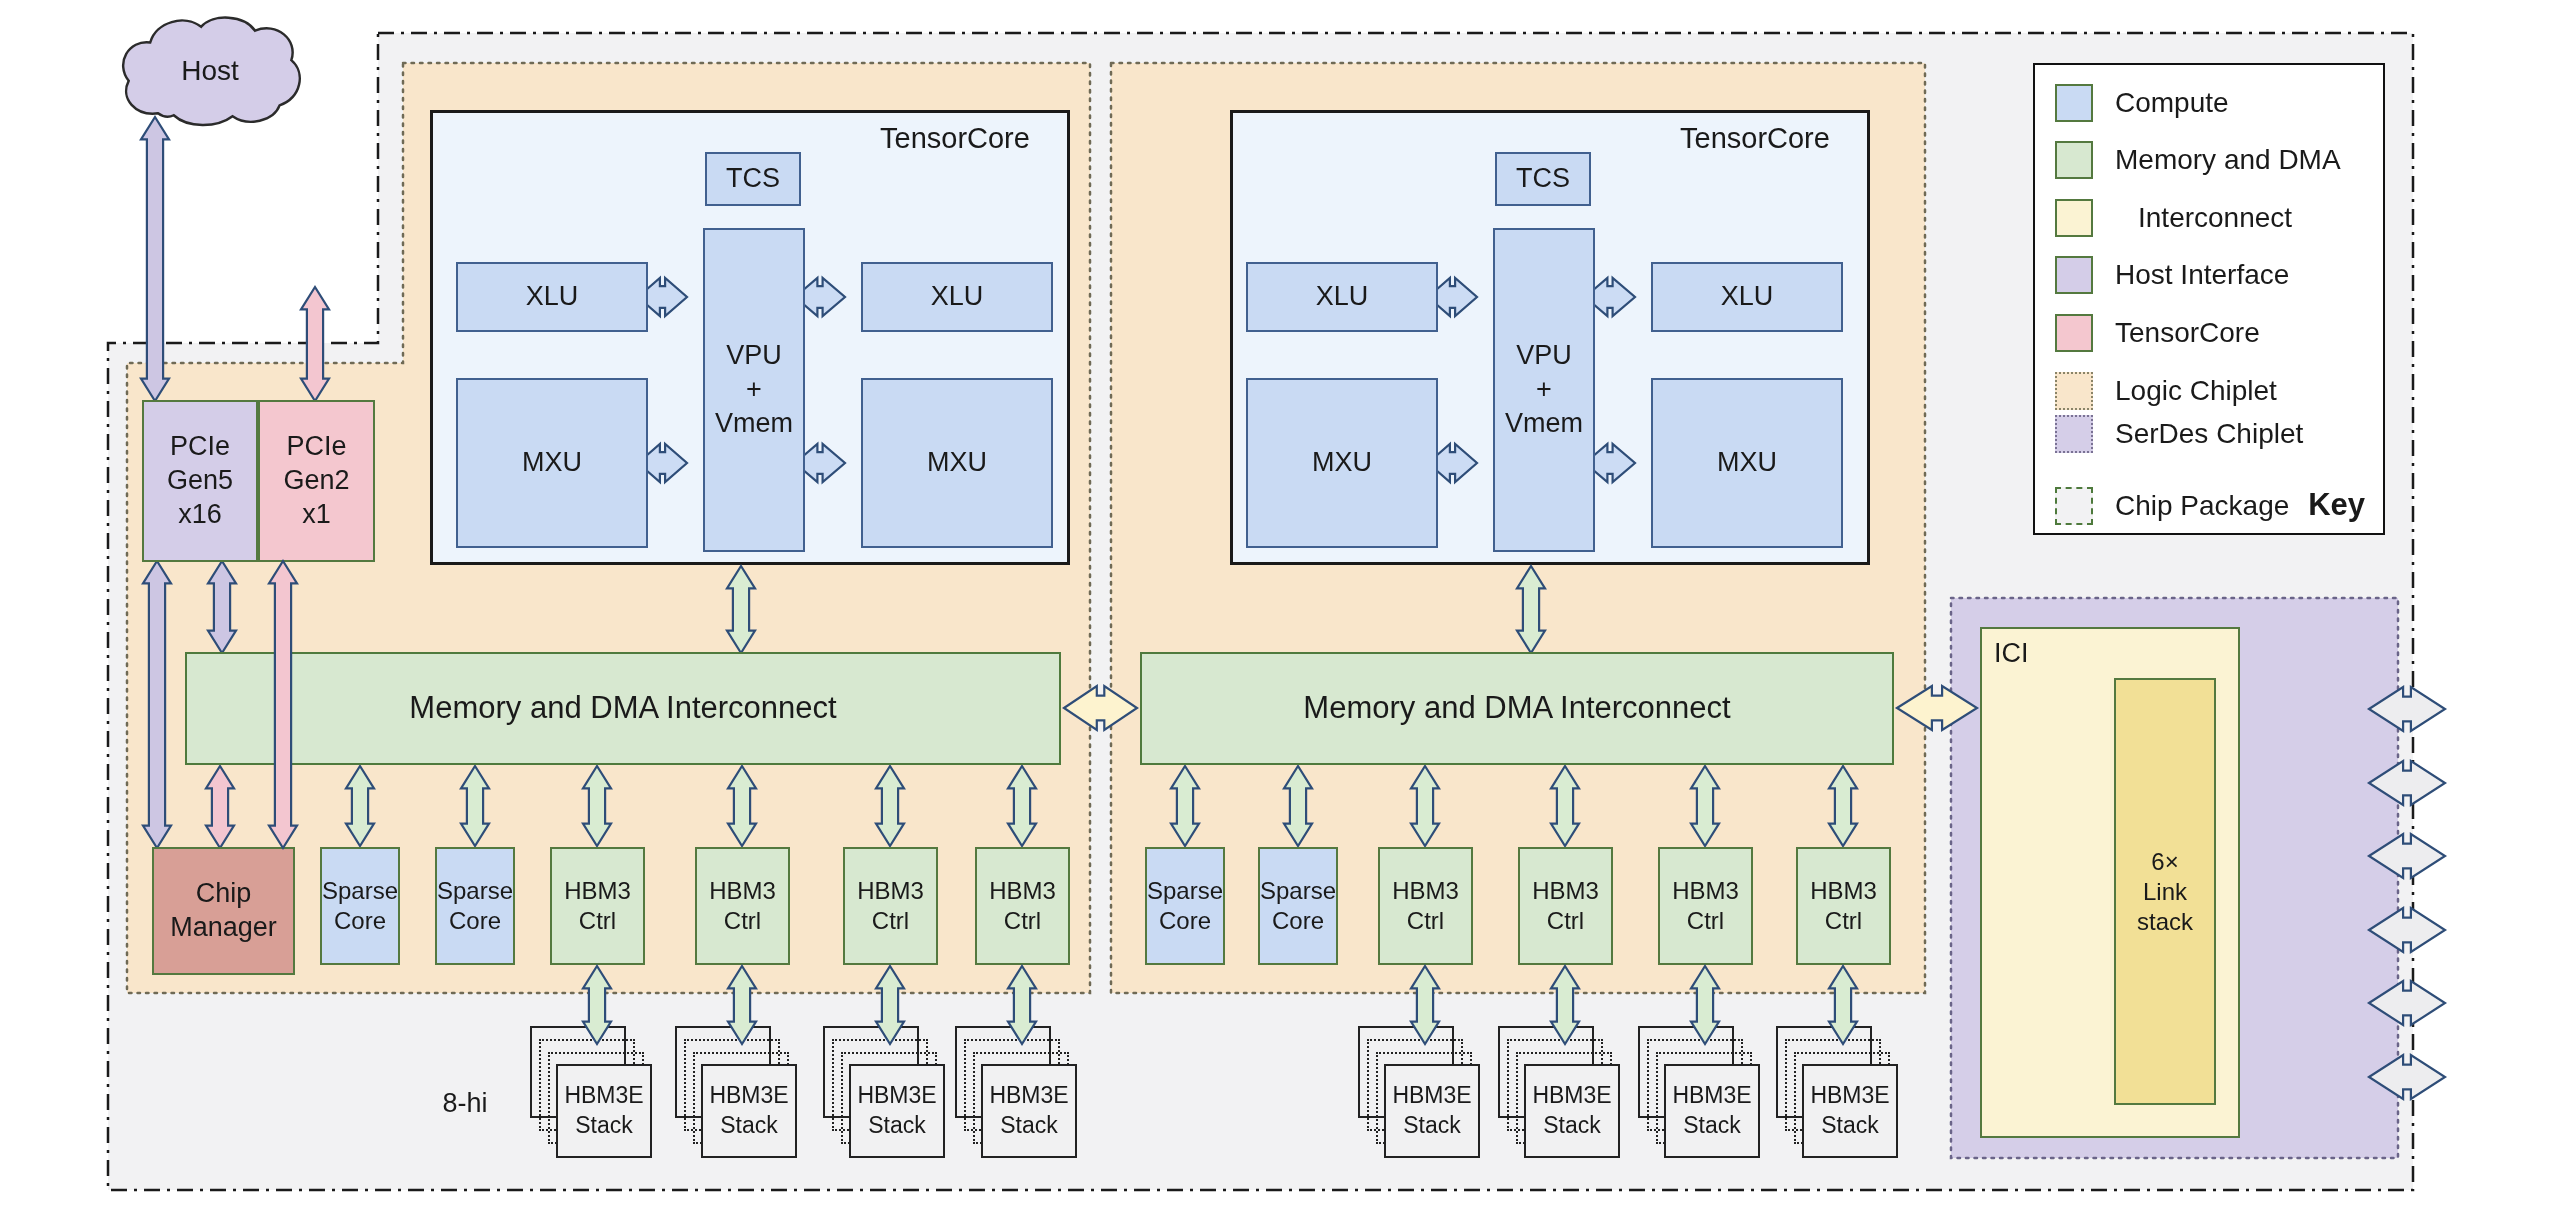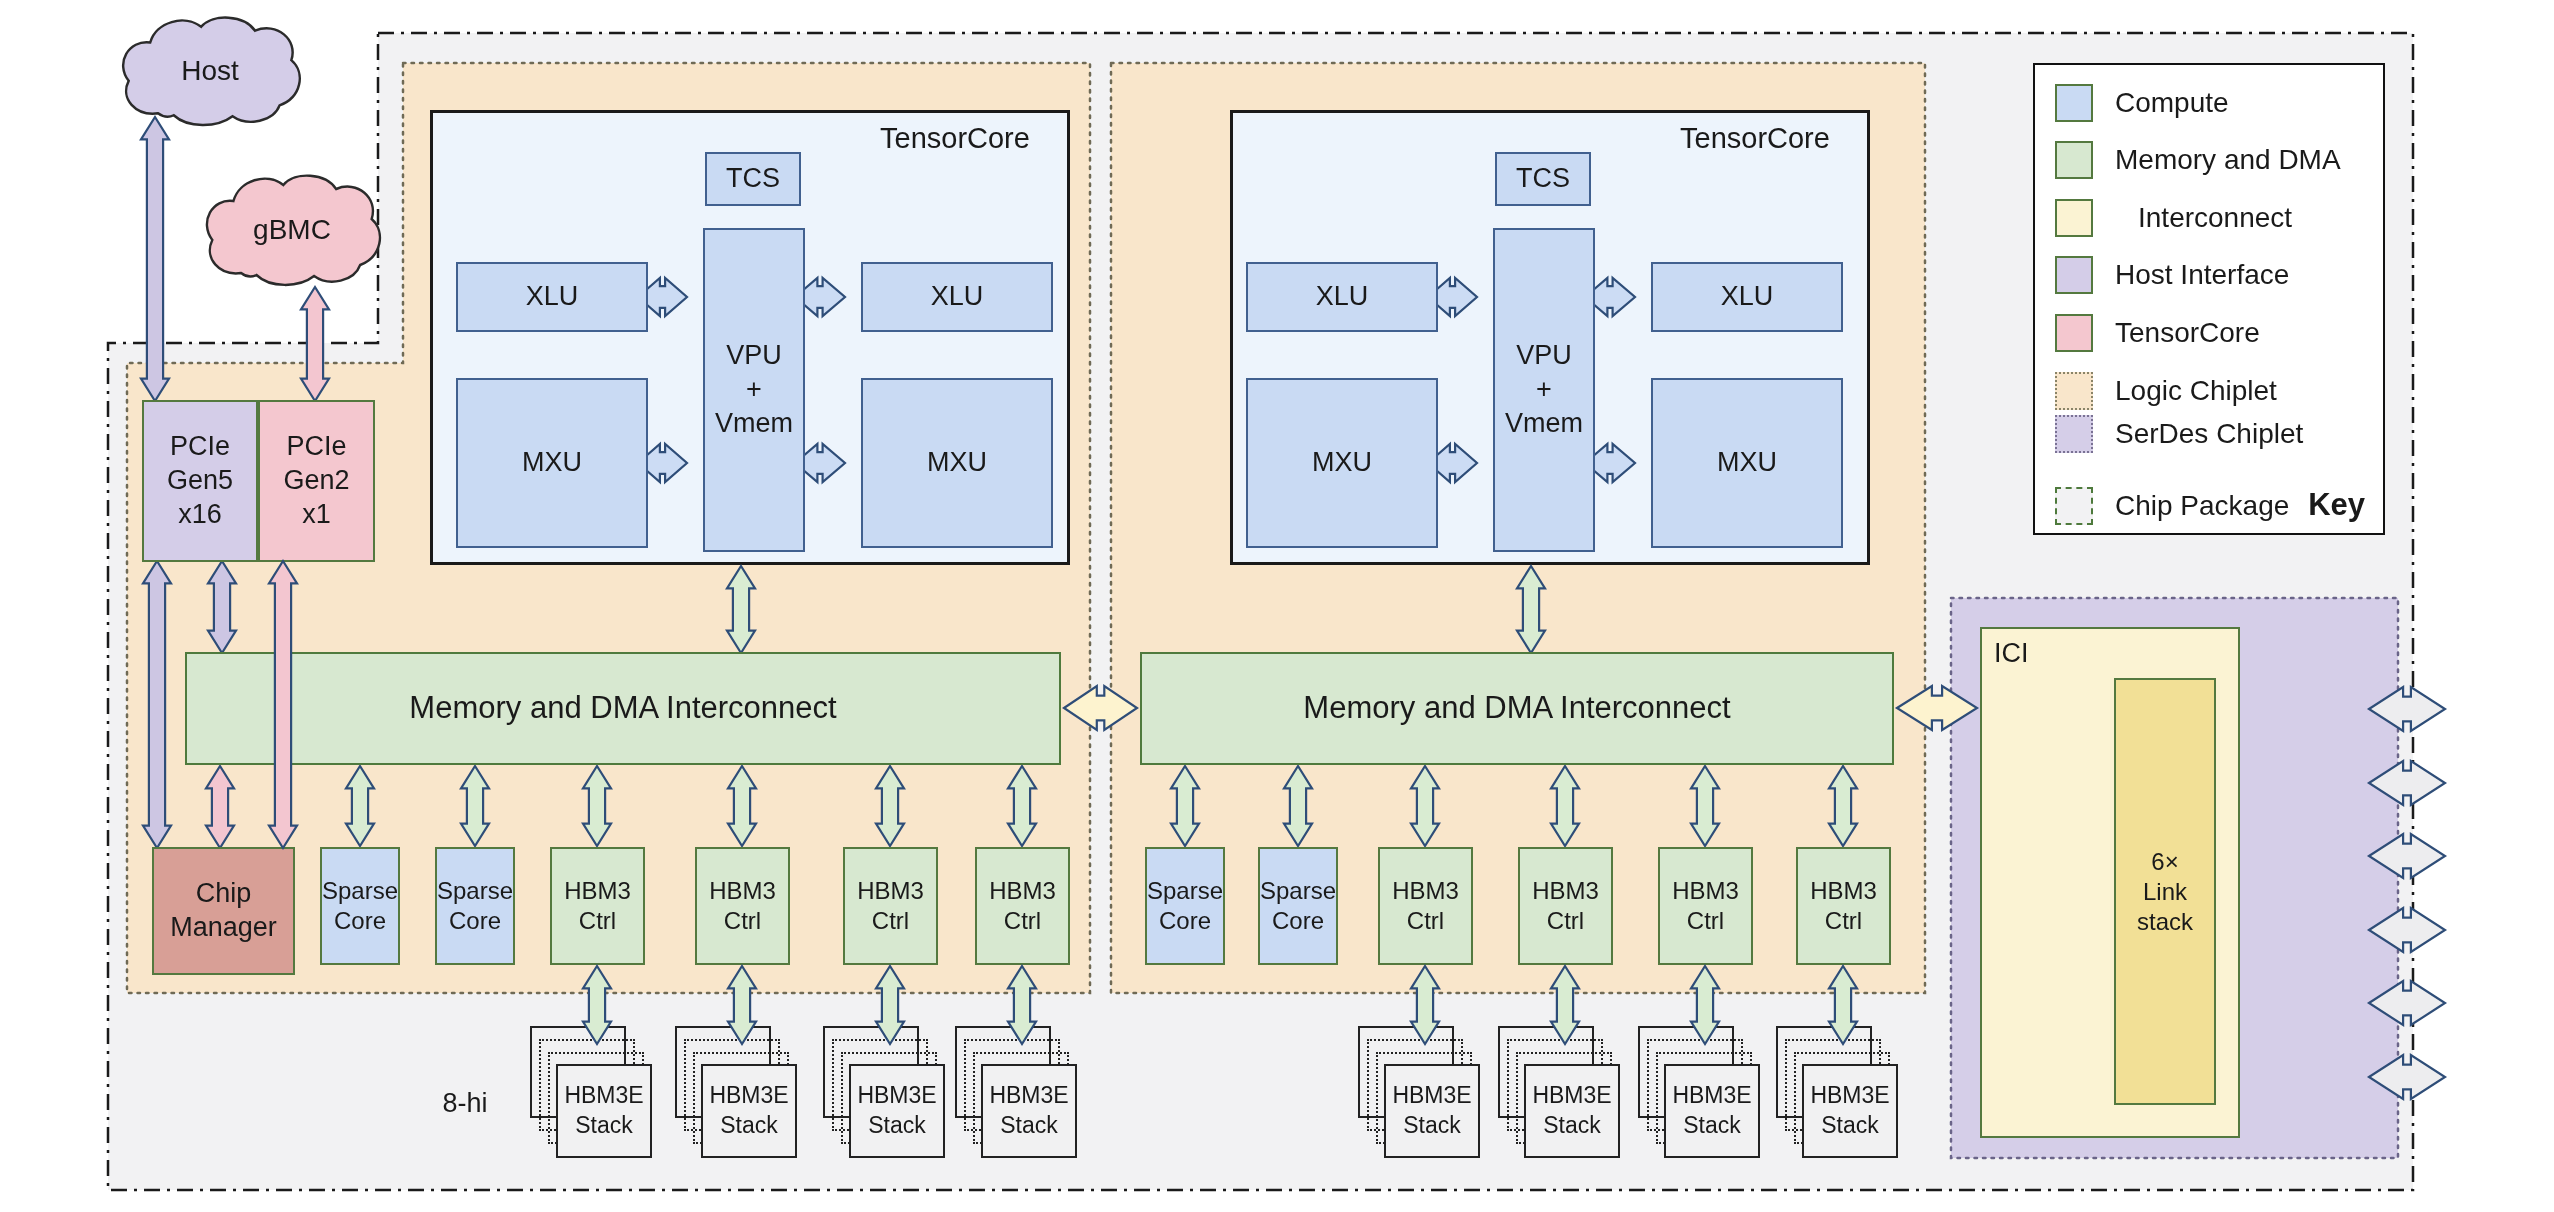--- a/index.html
+++ b/index.html
@@ -70,26 +70,20 @@
     <rect class="chipl" x="1111" y="63" width="814" height="930"></rect>
     <rect class="serd" x="1951" y="598" width="447" height="560"></rect>
   </svg>
 
   <div class="cloud" style="left:112px;top:12px;width:196px;height:118px;">
     <svg viewBox="0 0 200 120" preserveAspectRatio="none">
       <path class="cl-host" d="M47,103 C24,106 8,88 17,70 C3,52 17,28 39,31 C45,10 74,2 91,15 C103,1 135,3 146,19 C168,10 190,28 183,49 C198,62 193,87 171,95 C165,111 139,117 123,106 C107,118 77,118 63,105 C57,108 51,106 47,103 Z"></path>
     </svg>
     <span class="cl-label">Host</span>
   </div>
-  <div class="cloud" style="left:196px;top:170px;width:192px;height:120px;">
-    <svg viewBox="0 0 200 120" preserveAspectRatio="none">
-      <path class="cl-mgmt" d="M47,103 C24,106 8,88 17,70 C3,52 17,28 39,31 C45,10 74,2 91,15 C103,1 135,3 146,19 C168,10 190,28 183,49 C198,62 193,87 171,95 C165,111 139,117 123,106 C107,118 77,118 63,105 C57,108 51,106 47,103 Z"></path>
-    </svg>
-    <span class="cl-label">gBMC</span>
-  </div>
 
   <svg class="arrow" style="left:140px;top:116px;width:30px;height:286px;" viewBox="0 0 30 286">
       <polygon points="15.0,1.0 29.0,23.4 23.1,23.4 23.1,262.6 29.0,262.6 15.0,285.0 1.0,262.6 6.9,262.6 6.9,23.4 1.0,23.4" fill="#cdc6e3" stroke="#2e4d78" stroke-width="2.2" stroke-linejoin="miter"></polygon>
     </svg>
   <svg class="arrow" style="left:300px;top:286px;width:30px;height:116px;" viewBox="0 0 30 116">
       <polygon points="15.0,1.0 29.0,23.4 23.1,23.4 23.1,92.6 29.0,92.6 15.0,115.0 1.0,92.6 6.9,92.6 6.9,23.4 1.0,23.4" fill="#f3c6d0" stroke="#2e4d78" stroke-width="2.2" stroke-linejoin="miter"></polygon>
     </svg>
   <svg class="arrow" style="left:142px;top:560px;width:30px;height:289px;" viewBox="0 0 30 289">
       <polygon points="15.0,1.0 29.0,23.4 23.1,23.4 23.1,265.6 29.0,265.6 15.0,288.0 1.0,265.6 6.9,265.6 6.9,23.4 1.0,23.4" fill="#cdc6e3" stroke="#2e4d78" stroke-width="2.2" stroke-linejoin="miter"></polygon>
     </svg>

